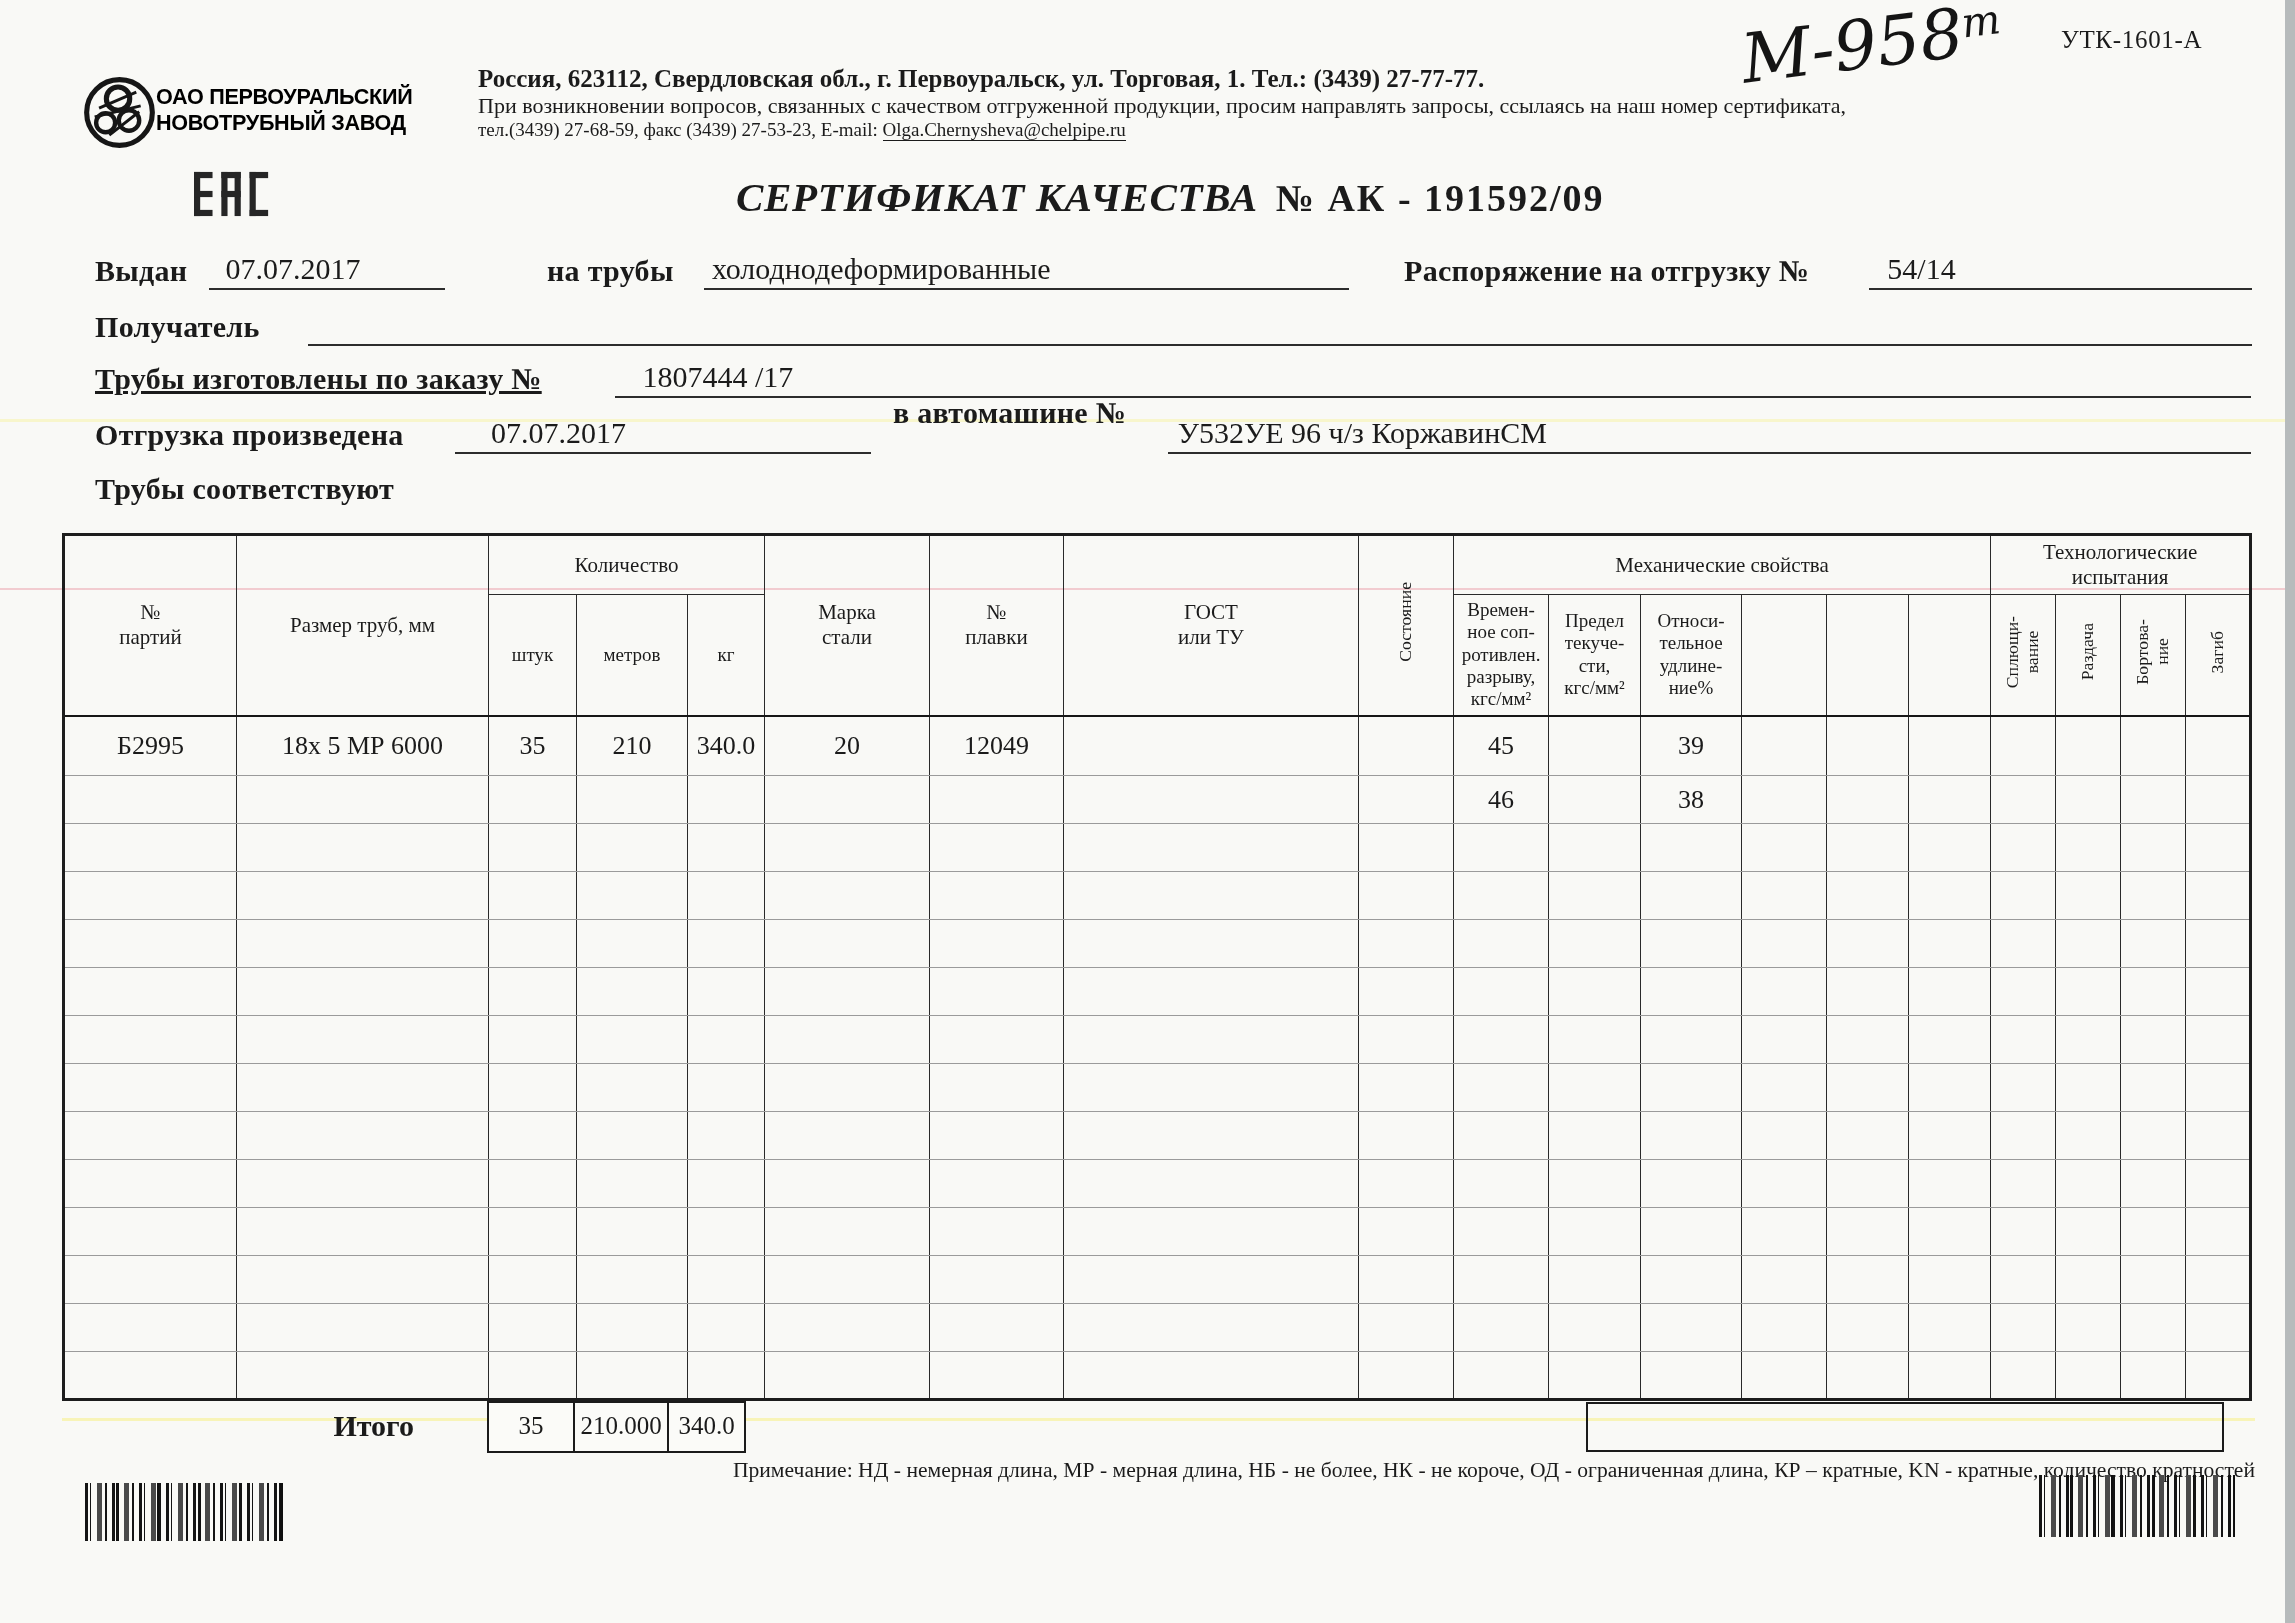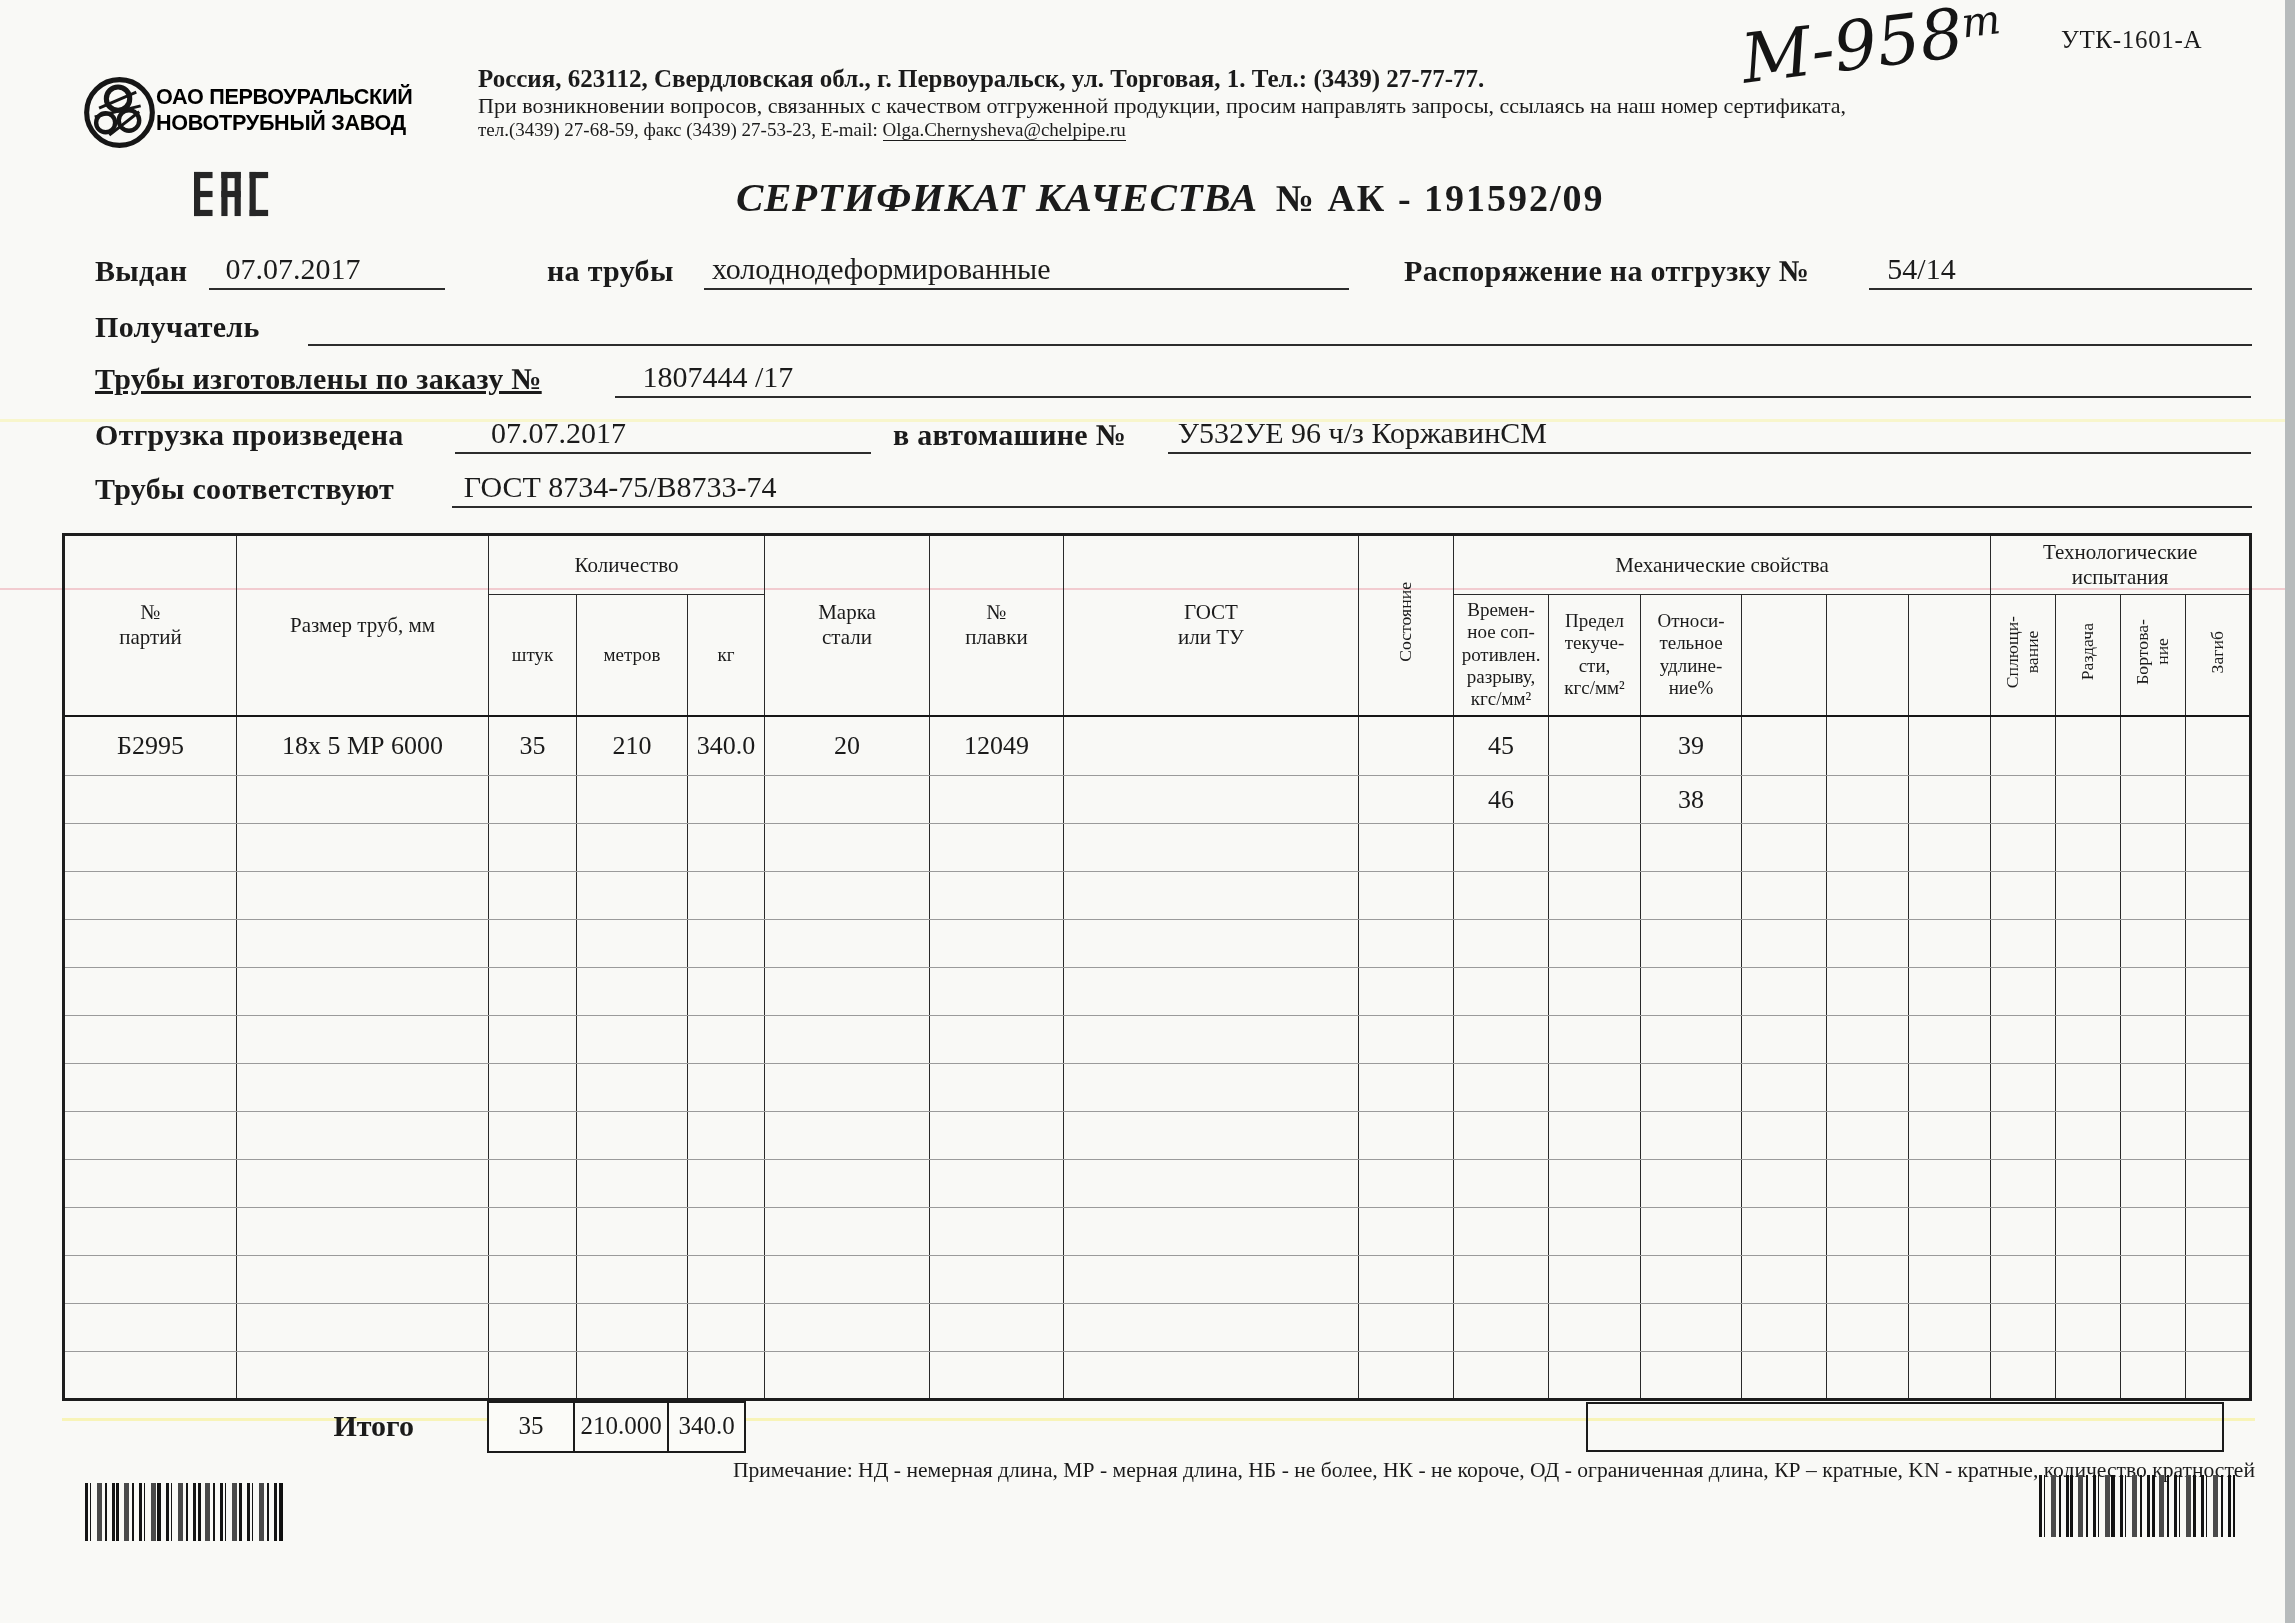--- a/index.html
+++ b/index.html
@@ -136,25 +136,24 @@
   <span class="uline" style="left:1869px;top:252px;width:383px;padding-left:18.3px;">54/14</span>
 
   <span class="flabel" style="left:95px;top:308px;">Получатель</span>
   <span class="uline" style="left:308px;top:308px;width:1944px;"></span>
 
   <span class="flabel" style="left:95px;top:360px;text-decoration:underline;">Трубы изготовлены по заказу №</span>
   <span class="uline" style="left:615px;top:360px;width:1636px;padding-left:27.5px;">1807444  /17</span>
 
   <span class="flabel" style="left:95px;top:416px;">Отгрузка произведена</span>
   <span class="uline" style="left:455px;top:416px;width:416px;padding-left:36px;">07.07.2017</span>
-  <span class="flabel" style="left:893px;top:416px;">в автомашине №</span>
+  <span class="flabel" style="left:893px;top:394px;">в автомашине №</span>
   <span class="uline" style="left:1168px;top:416px;width:1083px;padding-left:9.8px;">У532УЕ 96 ч/з КоржавинСМ</span>
 
   <span class="flabel" style="left:95px;top:470px;">Трубы соответствуют</span>
-  <span class="uline" style="left:452px;top:470px;width:1800px;padding-left:11.8px;">ГОСТ 8734-75/В8733-74</span>
 
   <div class="abs tblwrap">
     <table class="cert">
       <colgroup>
         <col style="width:173px">
           <col style="width:252px">
           <col style="width:88px">
           <col style="width:111px">
         <col style="width:77px">
           <col style="width:165px">

